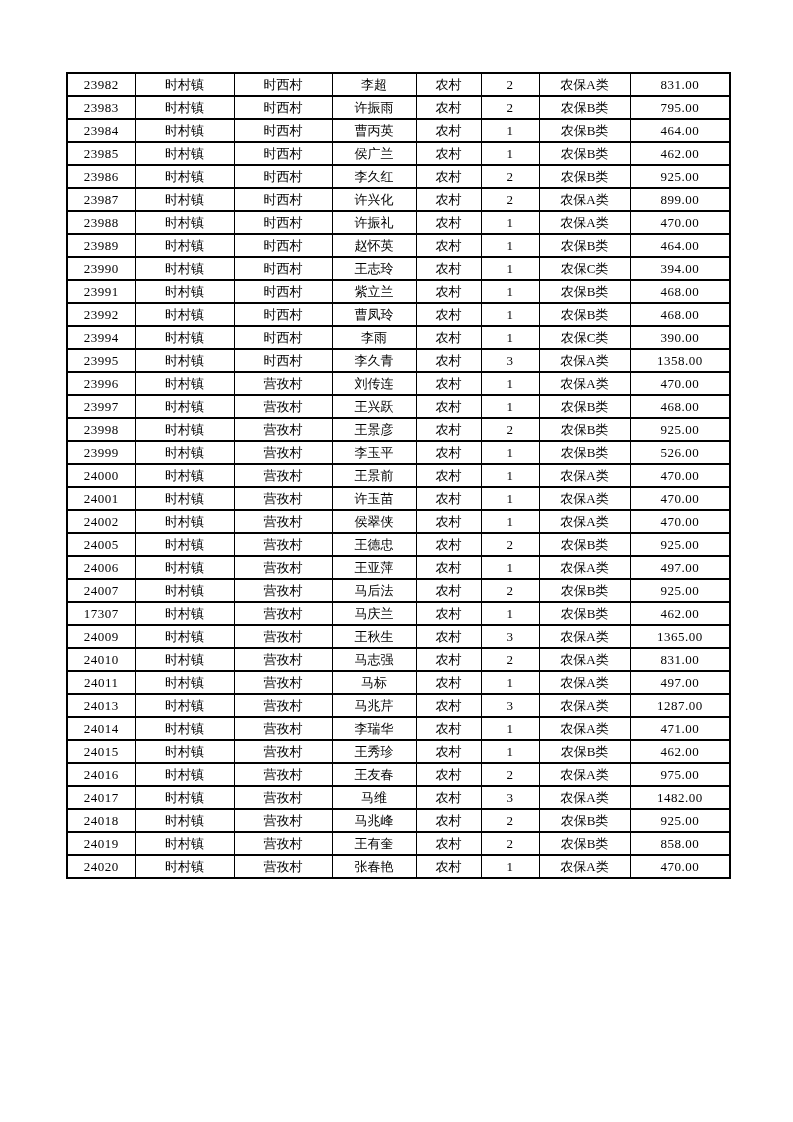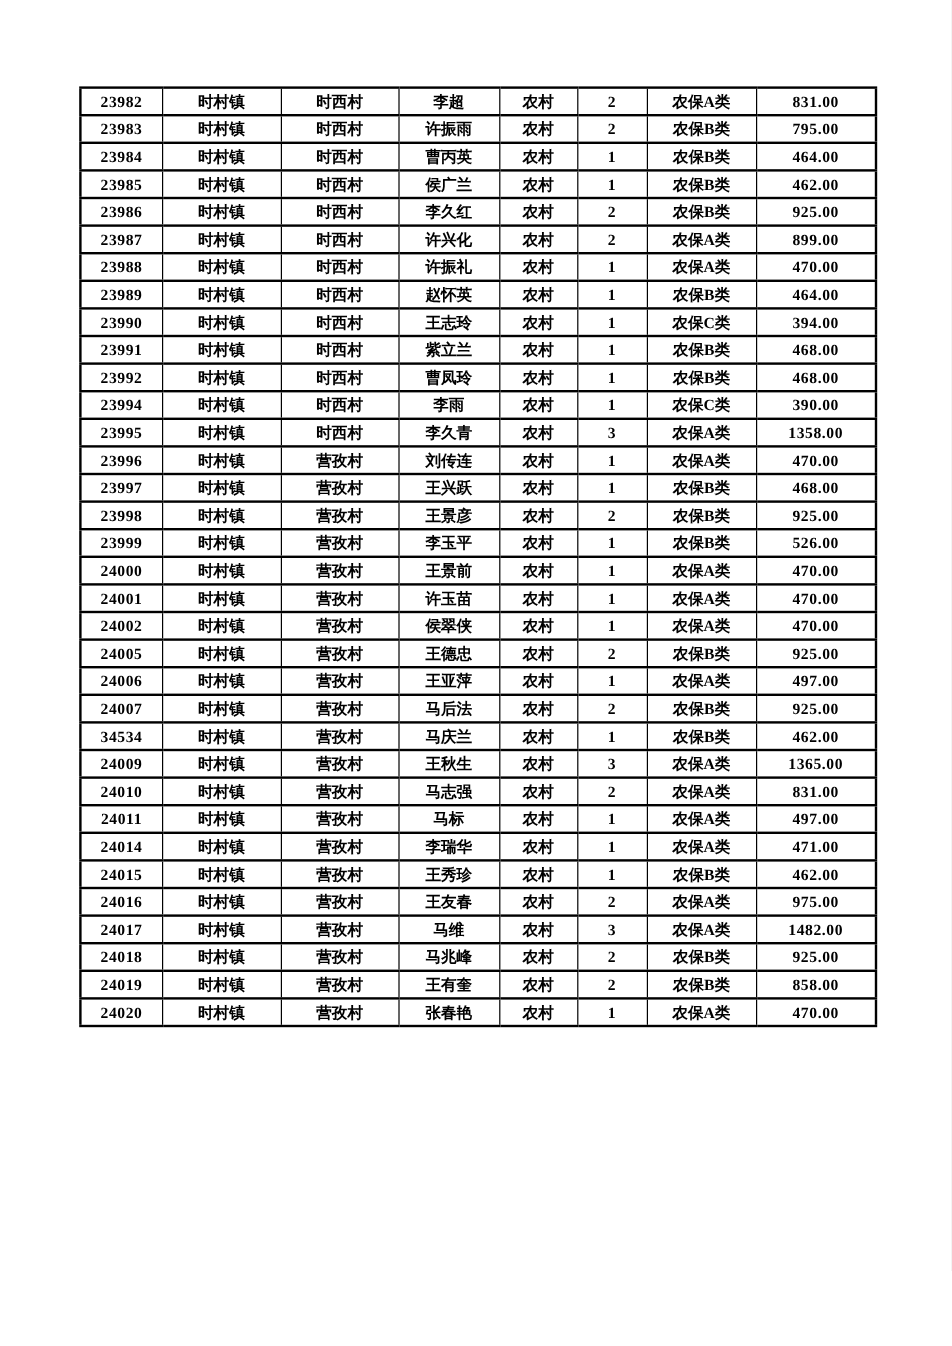--- a/index.html
+++ b/index.html
@@ -13,21 +13,20 @@
     font-family: "Liberation Serif", "DejaVu Serif", serif;
   }
   table.data-table {
     position: absolute;
     left: 66px;
     top: 72px;
     width: 663px;
     table-layout: fixed;
     border-collapse: collapse;
     border: 2px solid #000000;
-    font-weight: bold;
   }
   table.data-table td {
     border: 1px solid #000000;
     border-top: 2px solid #000000;
     border-bottom: 2px solid #000000;
     height: 23px;
     padding: 0 2px;
     text-align: center;
     vertical-align: middle;
     font-size: 13px;
@@ -281,21 +280,21 @@
           <td class="num">24007</td>
           <td>时村镇</td>
           <td>营孜村</td>
           <td>马后法</td>
           <td>农村</td>
           <td class="num">2</td>
           <td>农保B类</td>
           <td class="num">925.00</td>
         </tr>
         <tr>
-          <td class="num">34534</td>
+          <td class="num">17307</td>
           <td>时村镇</td>
           <td>营孜村</td>
           <td>马庆兰</td>
           <td>农村</td>
           <td class="num">1</td>
           <td>农保B类</td>
           <td class="num">462.00</td>
         </tr>
         <tr>
           <td class="num">24009</td>
@@ -319,20 +318,30 @@
         </tr>
         <tr>
           <td class="num">24011</td>
           <td>时村镇</td>
           <td>营孜村</td>
           <td>马标</td>
           <td>农村</td>
           <td class="num">1</td>
           <td>农保A类</td>
           <td class="num">497.00</td>
+        </tr>
+        <tr>
+          <td class="num">24013</td>
+          <td>时村镇</td>
+          <td>营孜村</td>
+          <td>马兆芹</td>
+          <td>农村</td>
+          <td class="num">3</td>
+          <td>农保A类</td>
+          <td class="num">1287.00</td>
         </tr>
         <tr>
           <td class="num">24014</td>
           <td>时村镇</td>
           <td>营孜村</td>
           <td>李瑞华</td>
           <td>农村</td>
           <td class="num">1</td>
           <td>农保A类</td>
           <td class="num">471.00</td>

